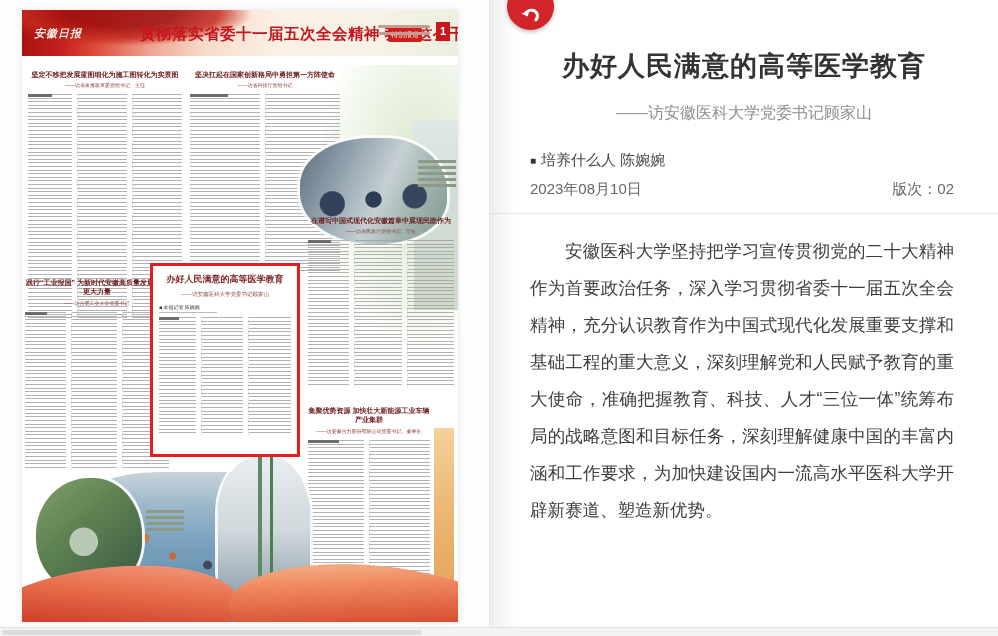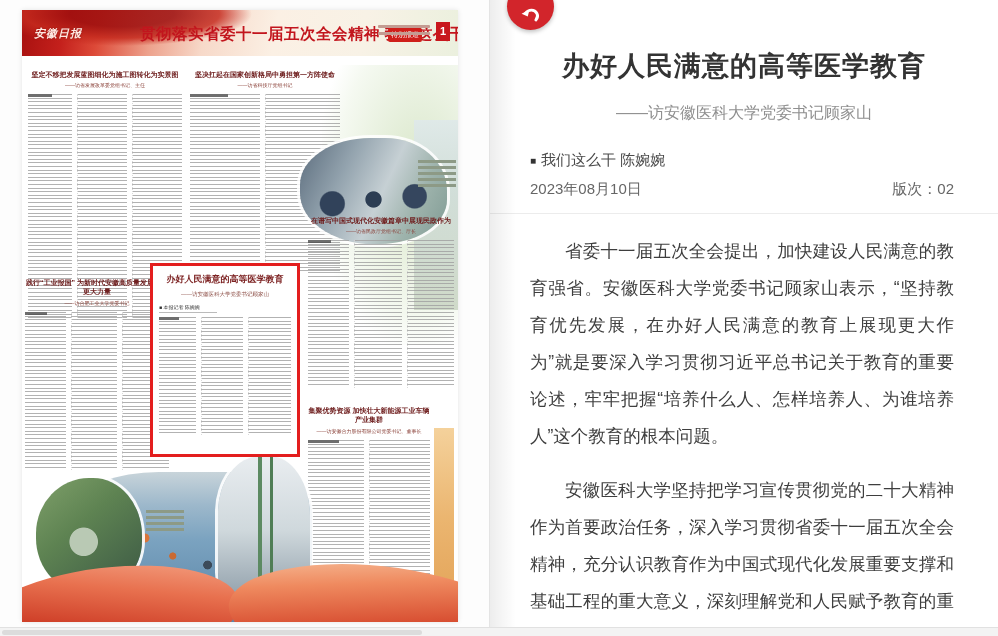--- a/index.html
+++ b/index.html
@@ -250,32 +250,31 @@
         </svg>
       </span>
     </button>
 
     <div id="article">
       <h1 class="a-title">办好人民满意的高等医学教育</h1>
       <div class="a-sub">——访安徽医科大学党委书记顾家山</div>
 
       <div class="a-meta">
         <div class="a-byline">
-          <span class="bullet">■</span><span>我们这么干 陈婉婉</span>
+          <span class="bullet">■</span><span>培养什么人 陈婉婉</span>
         </div>
         <div class="a-row2">
           <span>2023年08月10日</span>
           <span>版次：02</span>
         </div>
       </div>
 
       <div class="a-divider"></div>
 
       <div class="a-body">
-        <p>省委十一届五次全会提出，加快建设人民满意的教育强省。安徽医科大学党委书记顾家山表示，“坚持教育优先发展，在办好人民满意的教育上展现更大作为”就是要深入学习贯彻习近平总书记关于教育的重要论述，牢牢把握“培养什么人、怎样培养人、为谁培养人”这个教育的根本问题。</p>
         <p>安徽医科大学坚持把学习宣传贯彻党的二十大精神作为首要政治任务，深入学习贯彻省委十一届五次全会精神，充分认识教育作为中国式现代化发展重要支撑和基础工程的重大意义，深刻理解党和人民赋予教育的重大使命，准确把握教育、科技、人才“三位一体”统筹布局的战略意图和目标任务，深刻理解健康中国的丰富内涵和工作要求，为加快建设国内一流高水平医科大学开辟新赛道、塑造新优势。</p>
 
       </div>
     </div>
   </div>
 
   <div id="hscroll">
     <div class="thumb"></div>
   </div>
 

